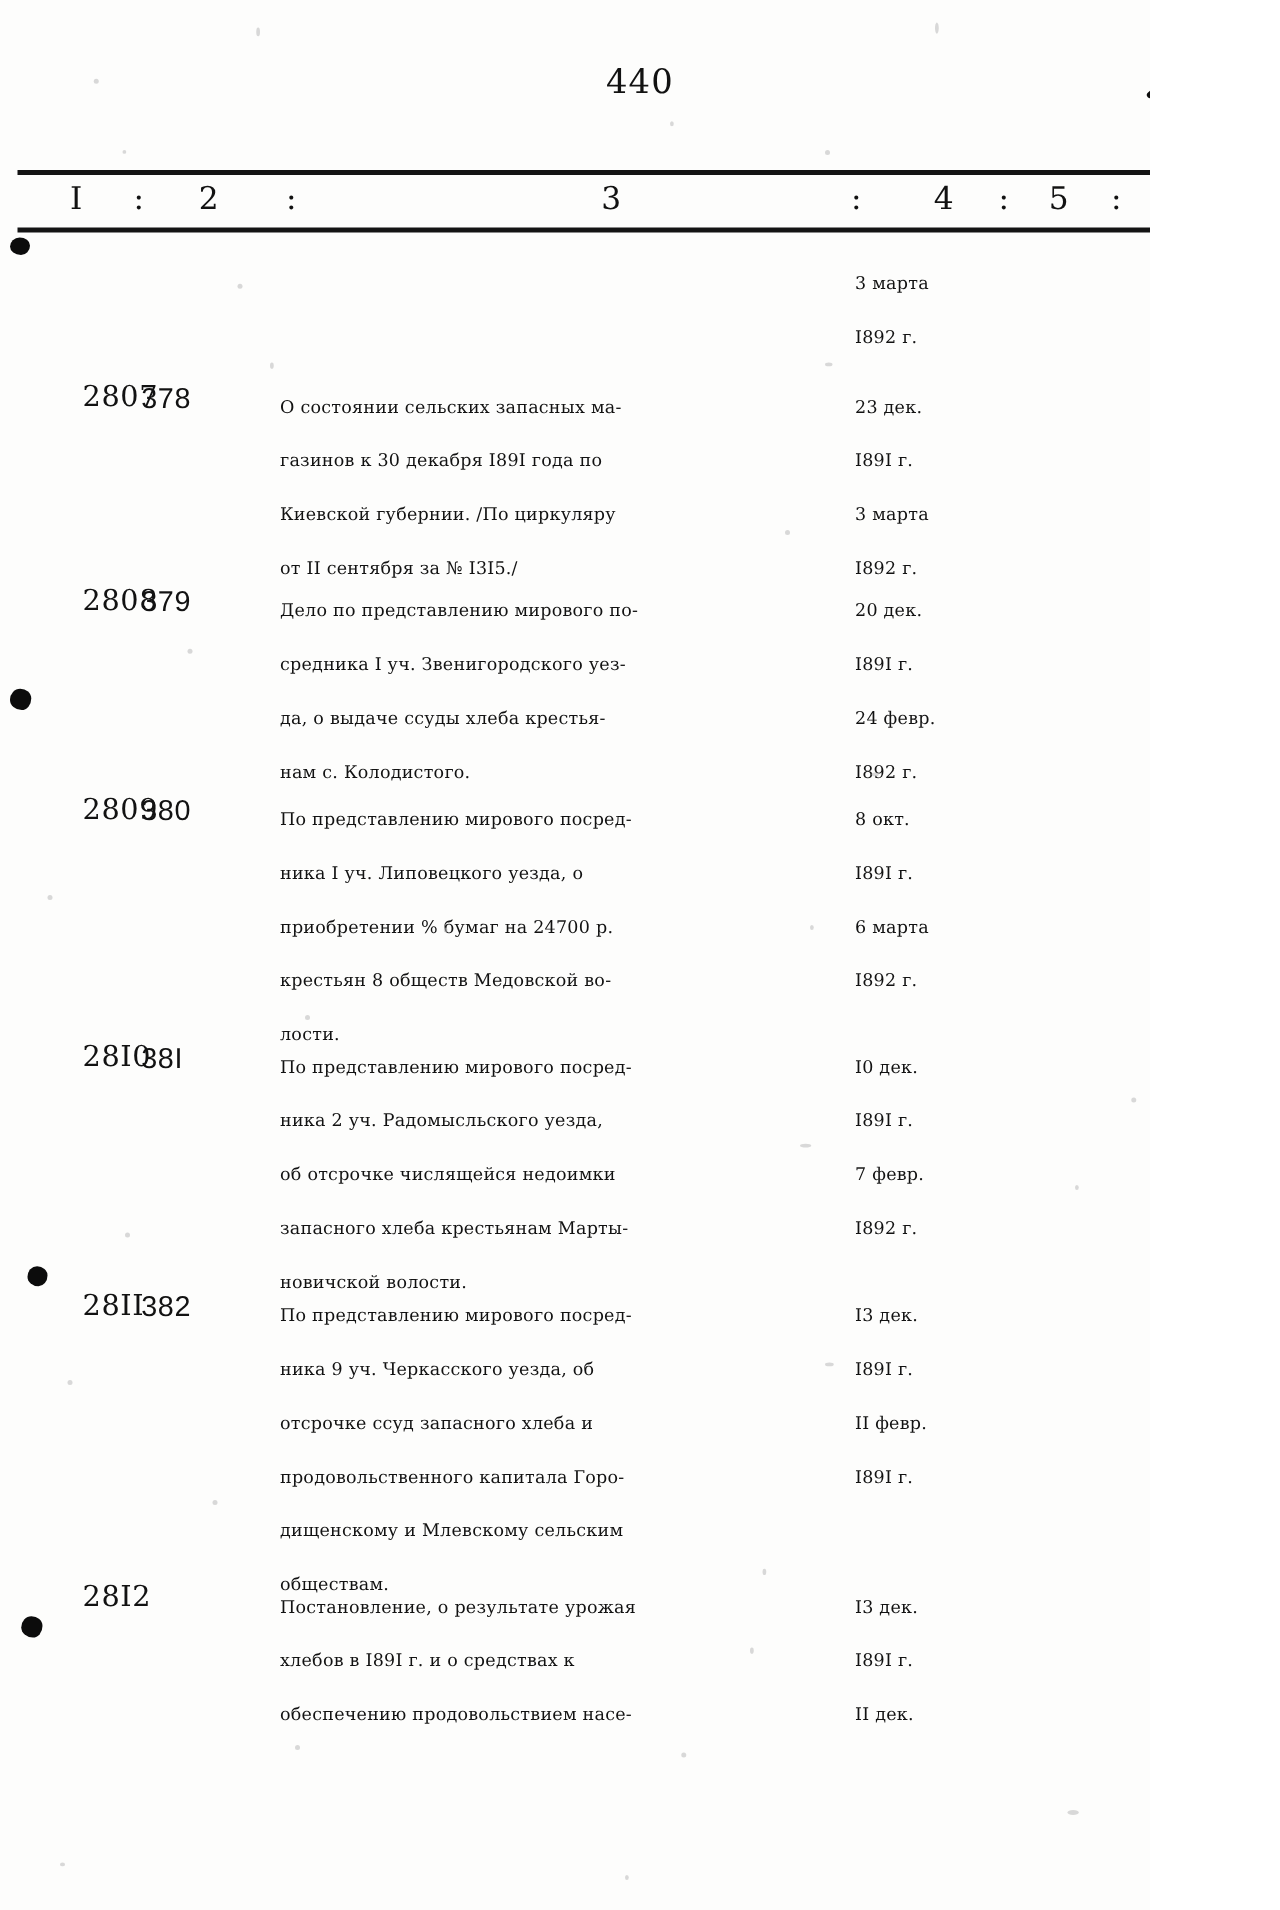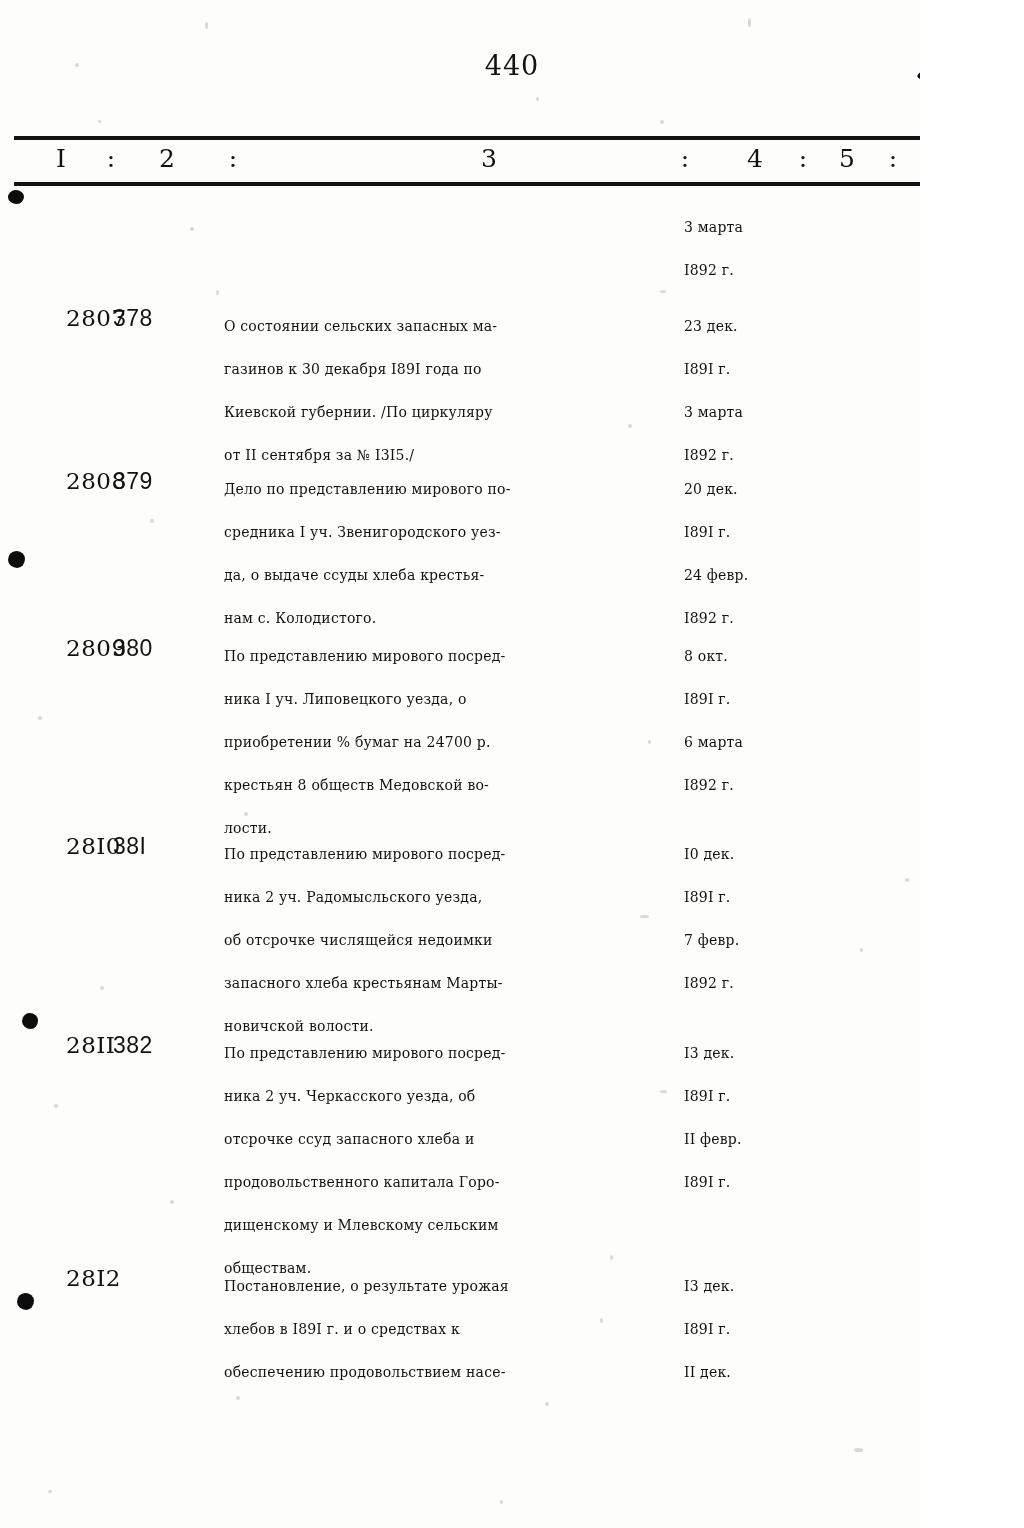--- a/index.html
+++ b/index.html
@@ -250,21 +250,21 @@
       <span class="tline">7 февр.</span>
       <span class="tline">I892 г.</span>
     </div>
   </div>
 
   <div class="row" style="top:1032px;">
     <div class="col-num">28II</div>
     <div class="col-file">382</div>
     <div class="col-desc">
       <span class="tline">По представлению мирового посред-</span>
-      <span class="tline">ника 2 уч. Черкасского уезда, об</span>
+      <span class="tline">ника 9 уч. Черкасского уезда, об</span>
       <span class="tline">отсрочке ссуд запасного хлеба и</span>
       <span class="tline">продовольственного капитала Горо-</span>
       <span class="tline">дищенскому и Млевскому сельским</span>
       <span class="tline">обществам.</span>
     </div>
     <div class="col-date">
       <span class="tline">I3 дек.</span>
       <span class="tline">I89I г.</span>
       <span class="tline">II февр.</span>
       <span class="tline">I89I г.</span>

